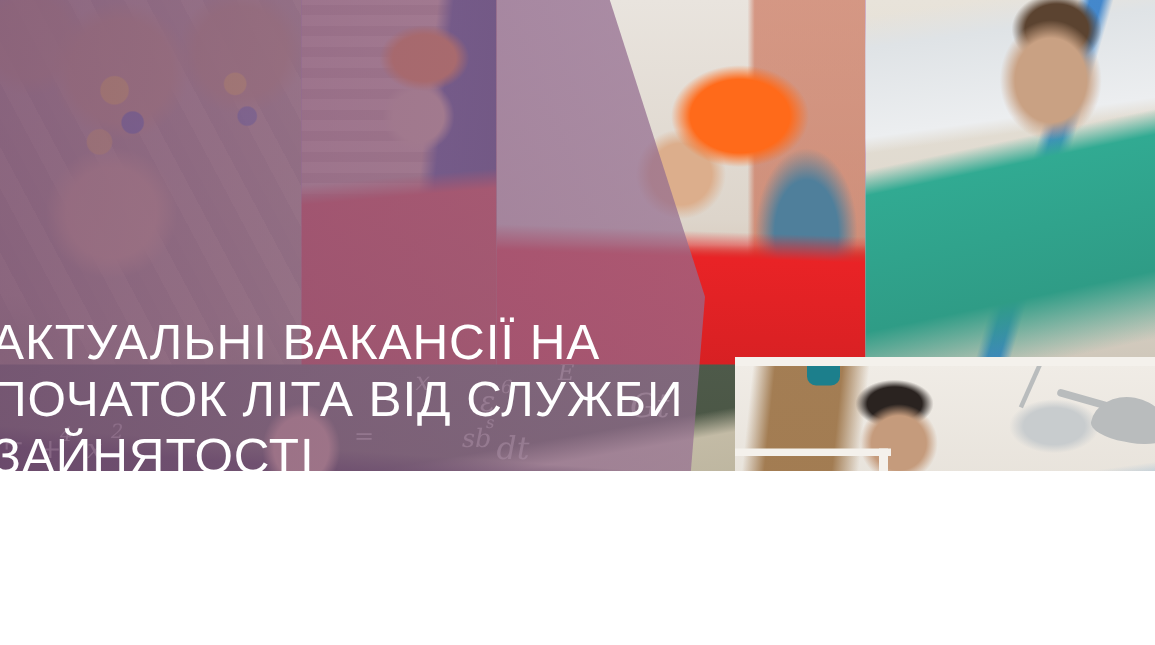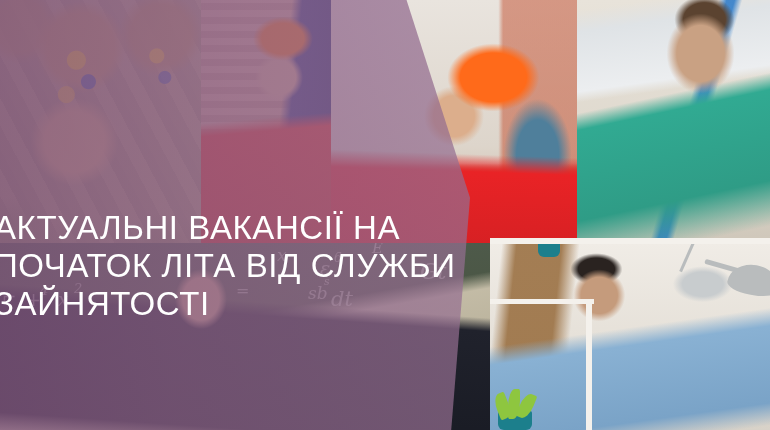--- a/index.html
+++ b/index.html
@@ -1,21 +1,21 @@
 <!DOCTYPE html>
 <html><head>
 <meta charset="utf-8">
 <title>Banner</title>
 <style>
   html,body{margin:0;padding:0;background:#fff;}
   body{font-family:"Liberation Sans","DejaVu Sans",sans-serif;}
 
   .banner{
     position:relative;
-    width:770px;height:430px;
+    width:770px;height:314px;
     overflow:hidden;
     background:#6d28d9;
   }
 
   
   .collage{position:absolute;inset:0;}
 
   .panel{position:absolute;overflow:hidden;}
 
   

